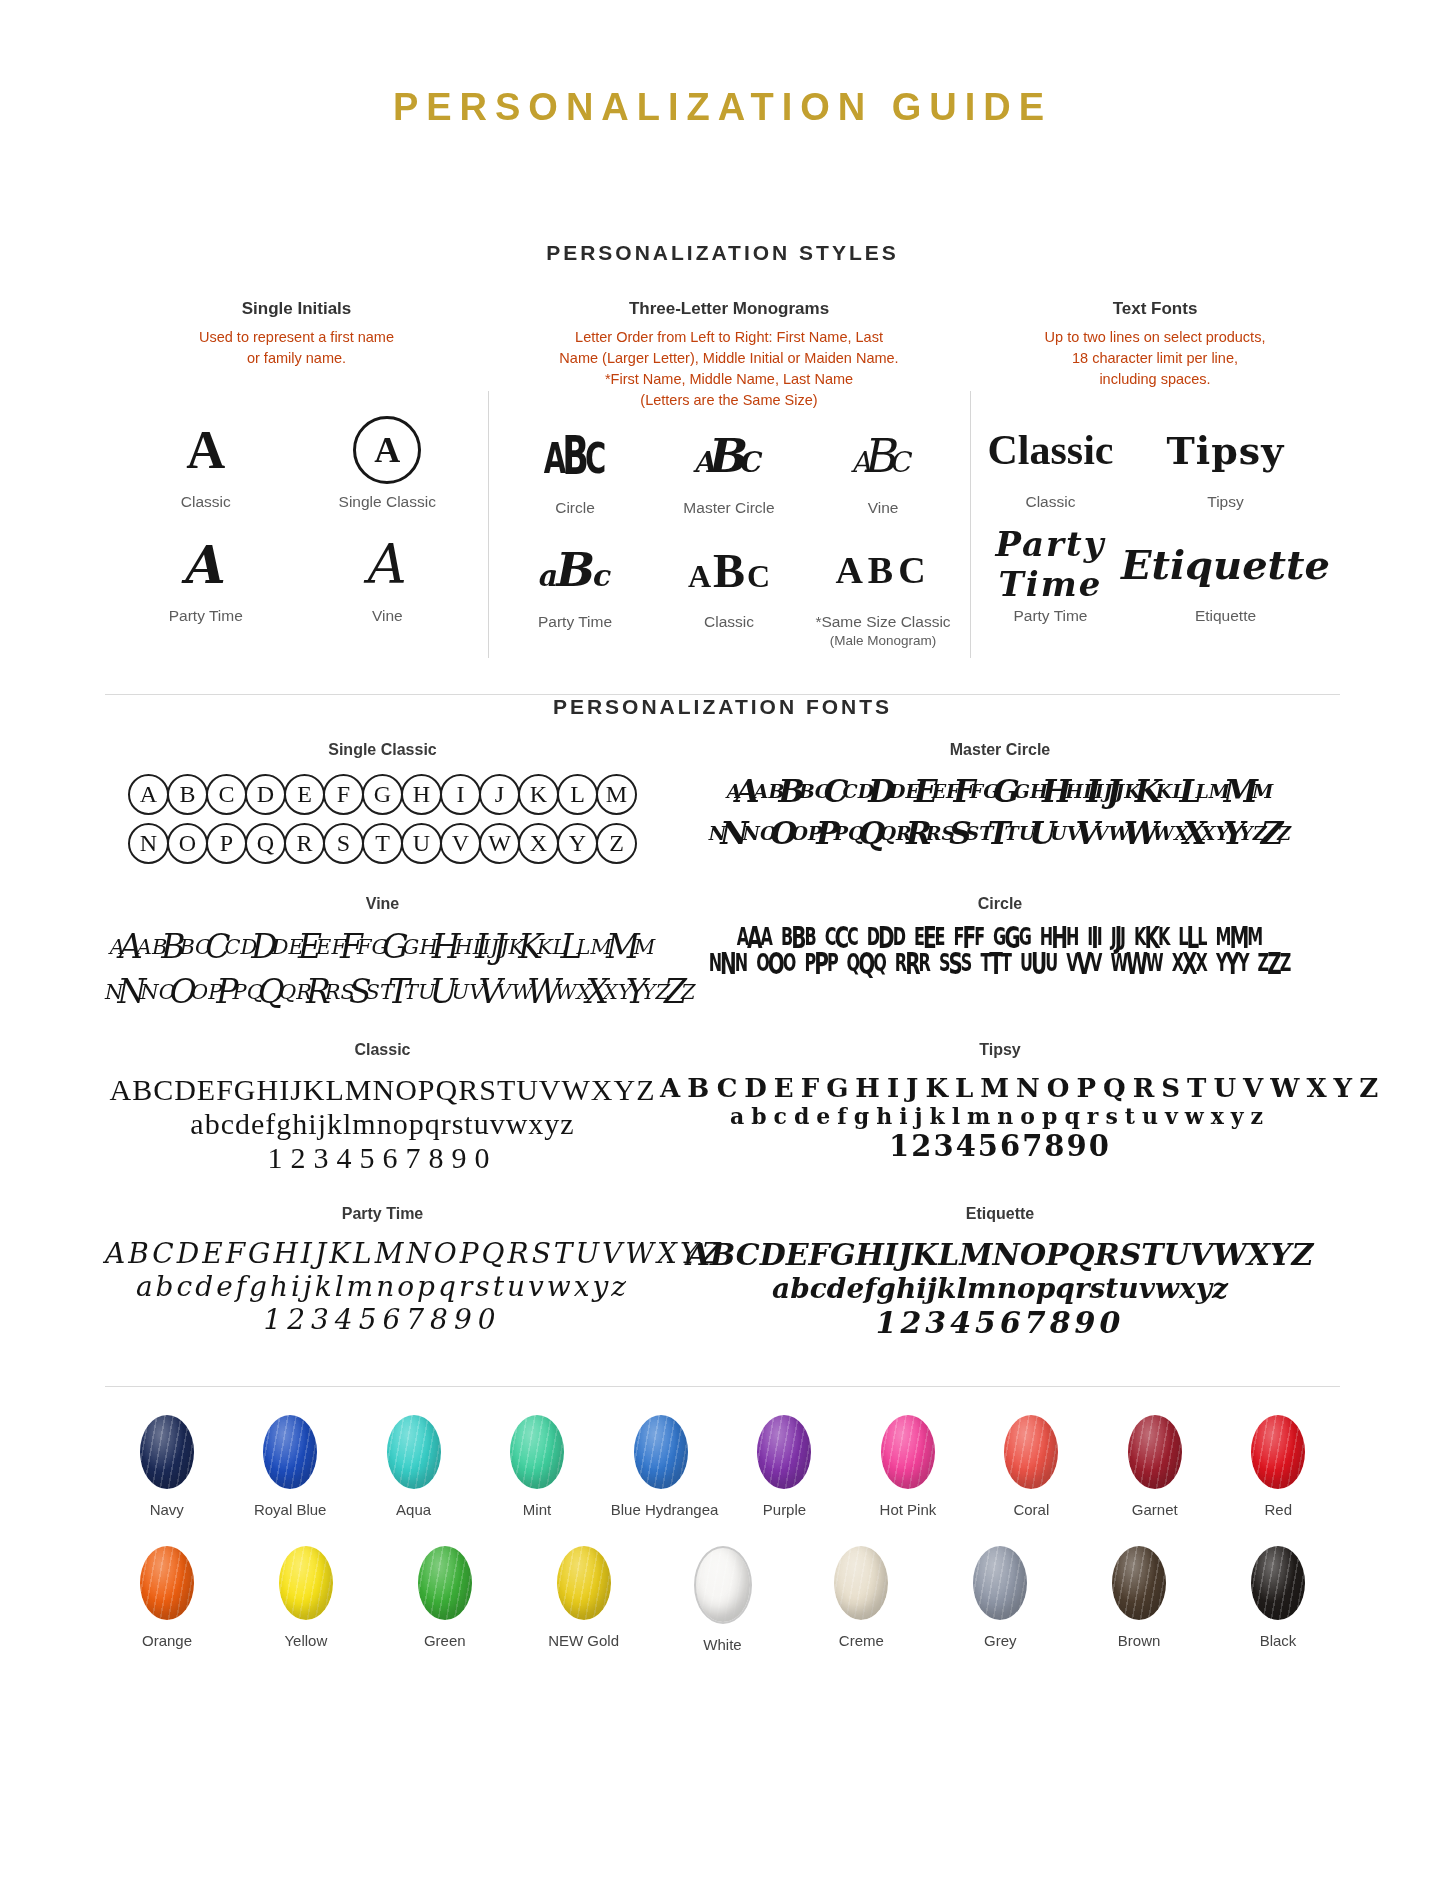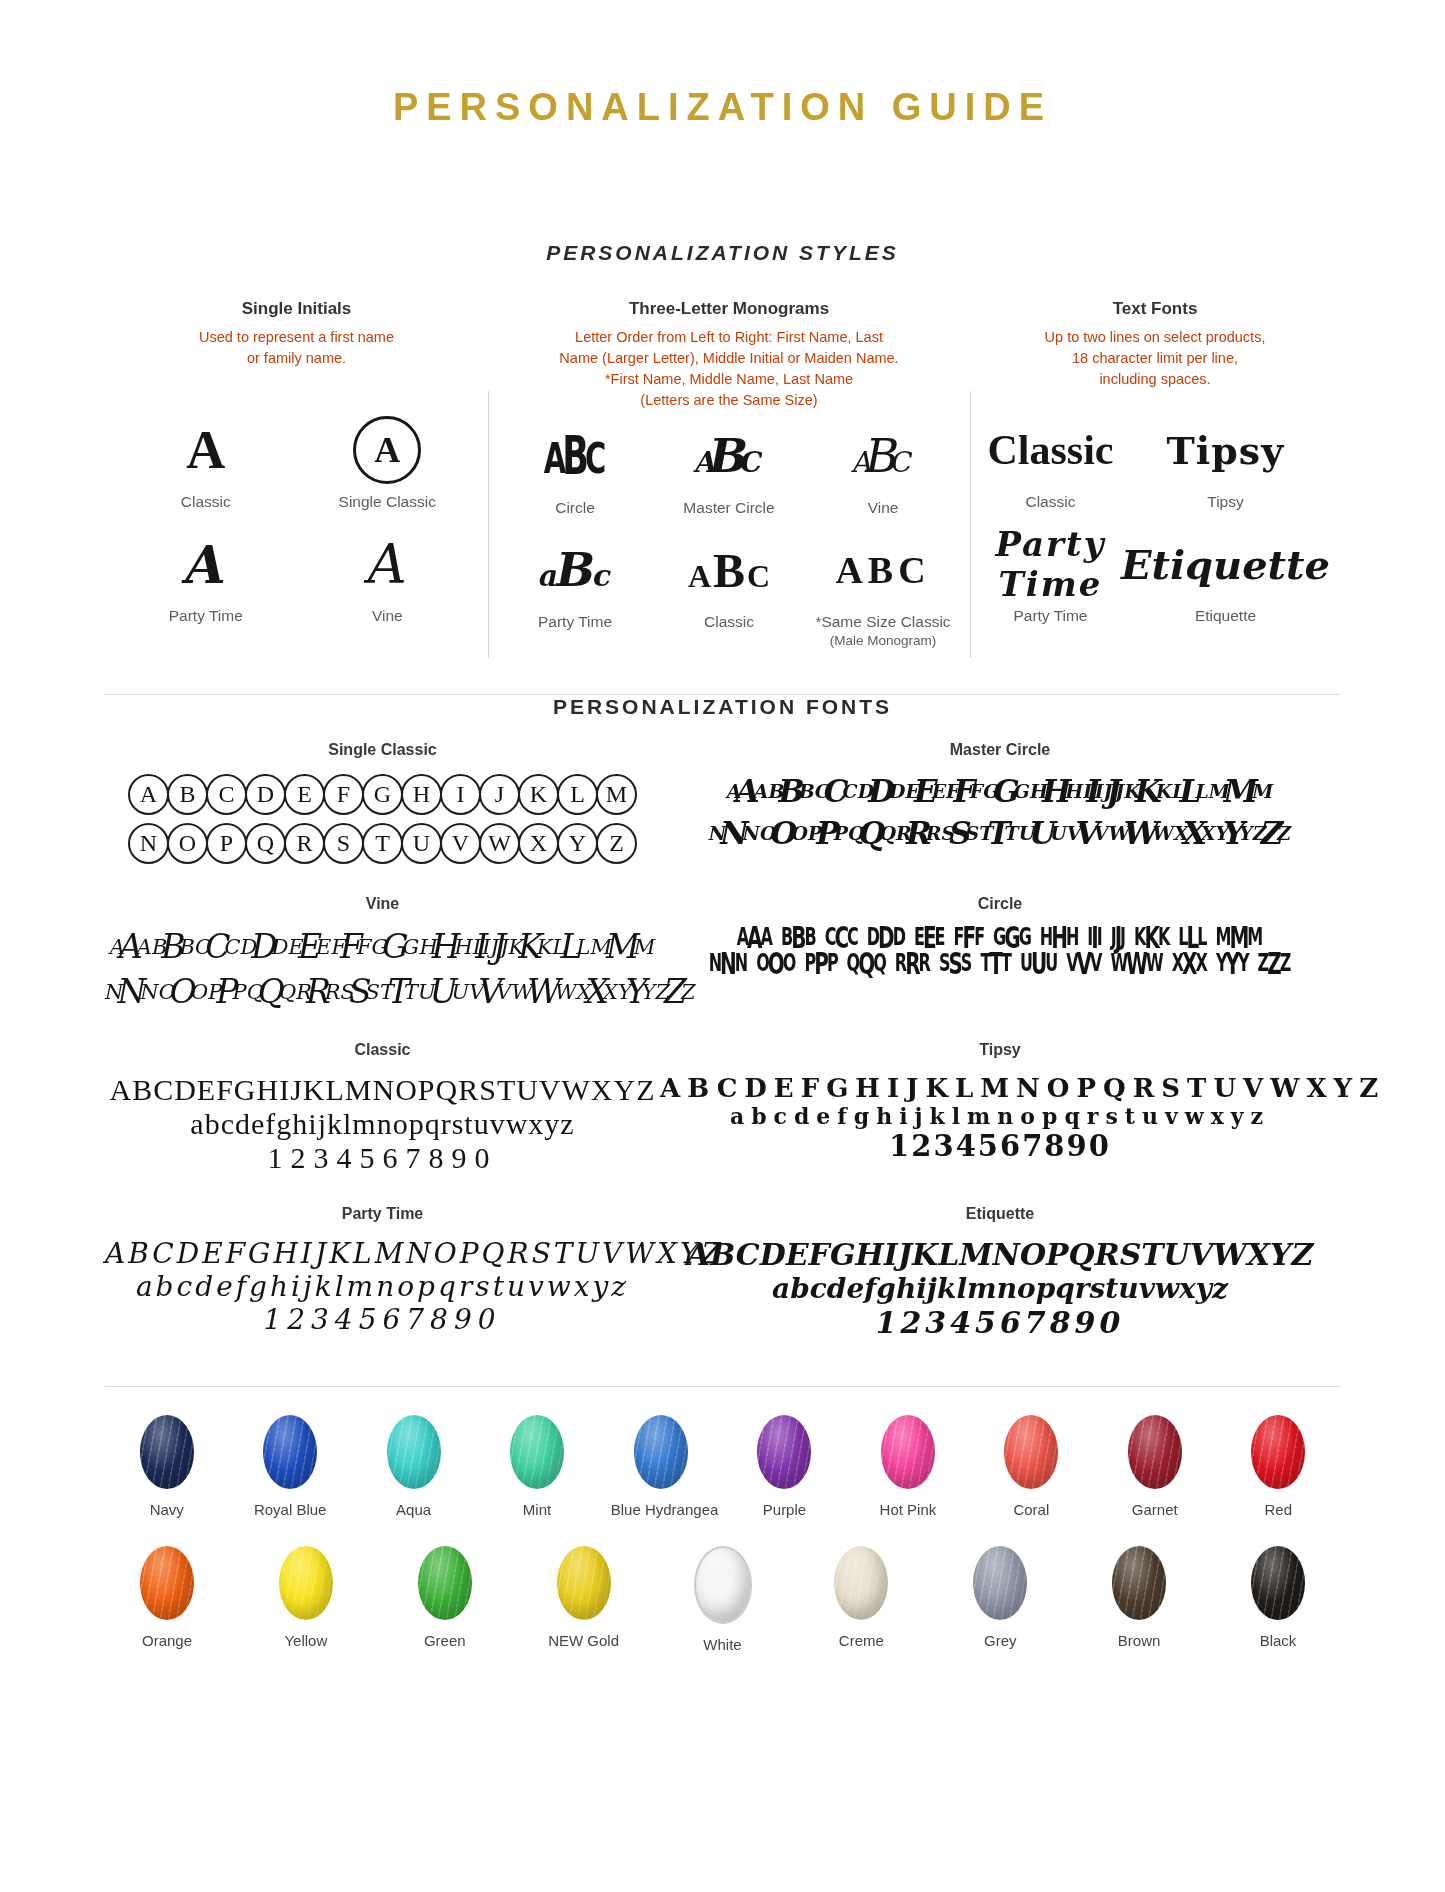--- a/index.html
+++ b/index.html
@@ -4,21 +4,21 @@
 <style>
   html,body{margin:0;padding:0;background:#ffffff;}
   body{width:1445px;height:1892px;overflow:hidden;font-family:"Liberation Sans",sans-serif;color:#2c2c2c;}
   .page{width:1235px;margin:0 auto;}
 
   h1.page-title{margin:0;padding-top:86px;text-align:center;
     font:700 38px "Liberation Sans",sans-serif;letter-spacing:8px;color:#c3a02f;}
 
   h2.sec-heading{margin:0;text-align:center;font:700 21px "Liberation Sans",sans-serif;
     letter-spacing:3px;color:#2b2b2b;}
-  .styles h2.sec-heading{margin-top:112px;font-style:italic;}
+  .styles h2.sec-heading{margin-top:112px;}
 
   
   .styles-grid{margin-top:30px;display:grid;grid-template-columns:383px 482px 370px;position:relative;}
   .vdiv{position:absolute;top:96px;bottom:-10px;width:1px;background:#d6d6d6;}
   .vdiv.v1{left:383px;} .vdiv.v2{left:865px;}
   .style-col{text-align:center;padding:0 10px;box-sizing:border-box;}
   .col-title{font:700 17px "Liberation Sans",sans-serif;color:#333;margin-top:4px;}
   .col-desc{font:400 14.5px "Liberation Sans",sans-serif;color:#c2410c;line-height:1.45;
     margin-top:8px;white-space:pre-line;min-height:78px;}
   .examples{display:grid;row-gap:16px;margin-top:8px;}

